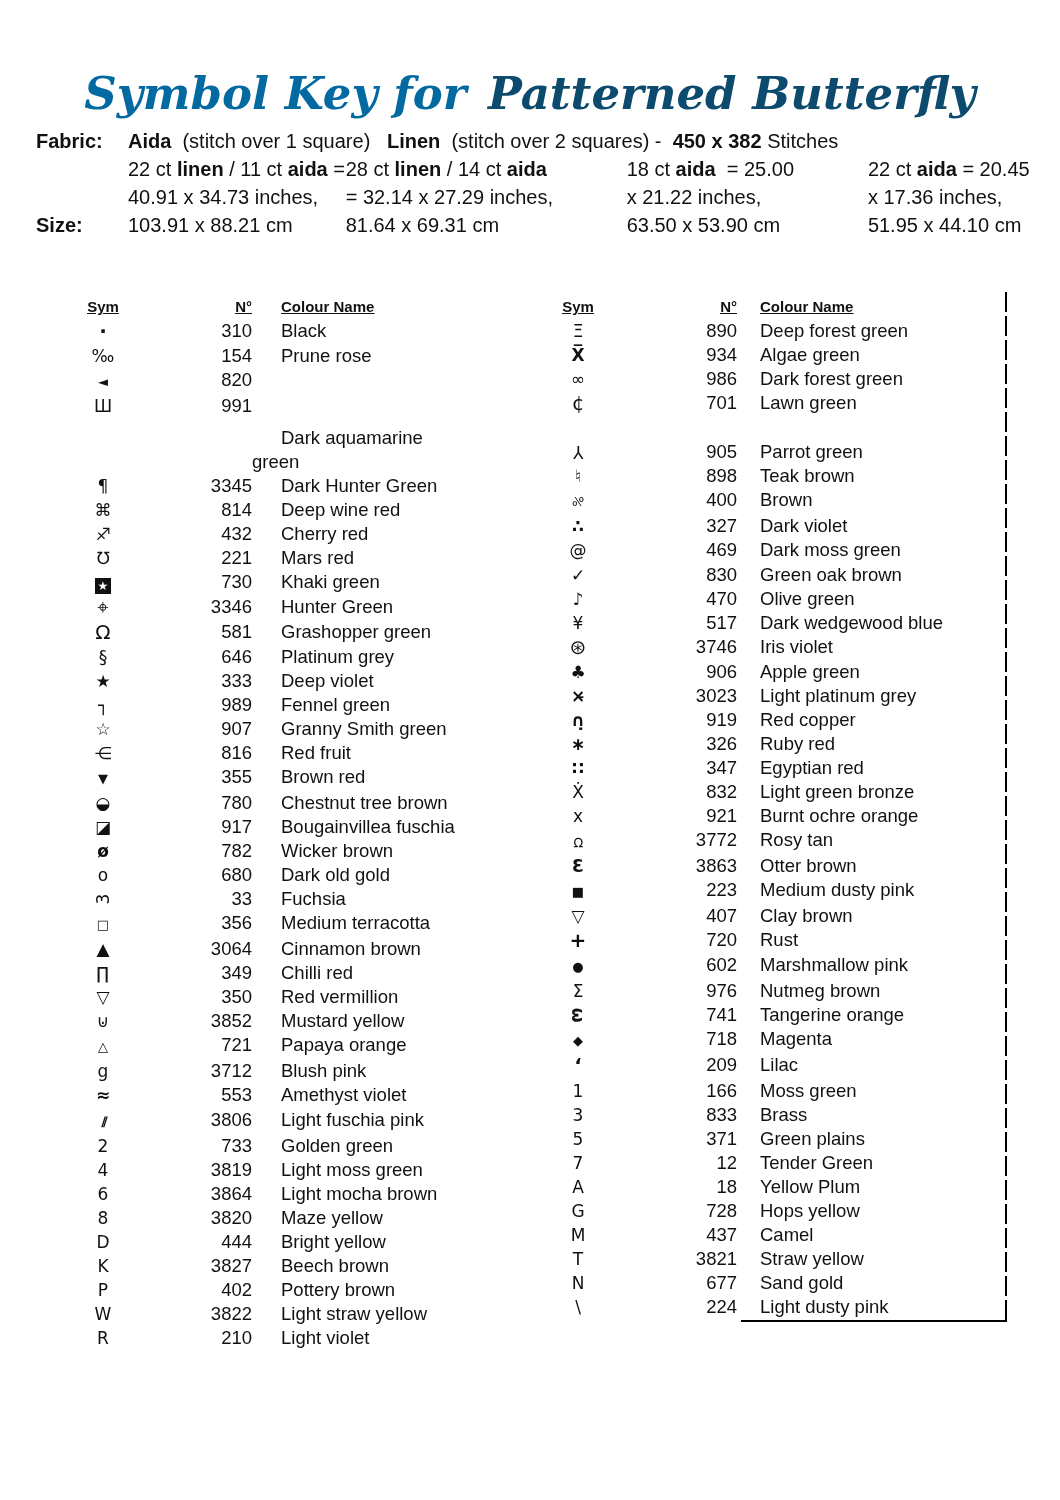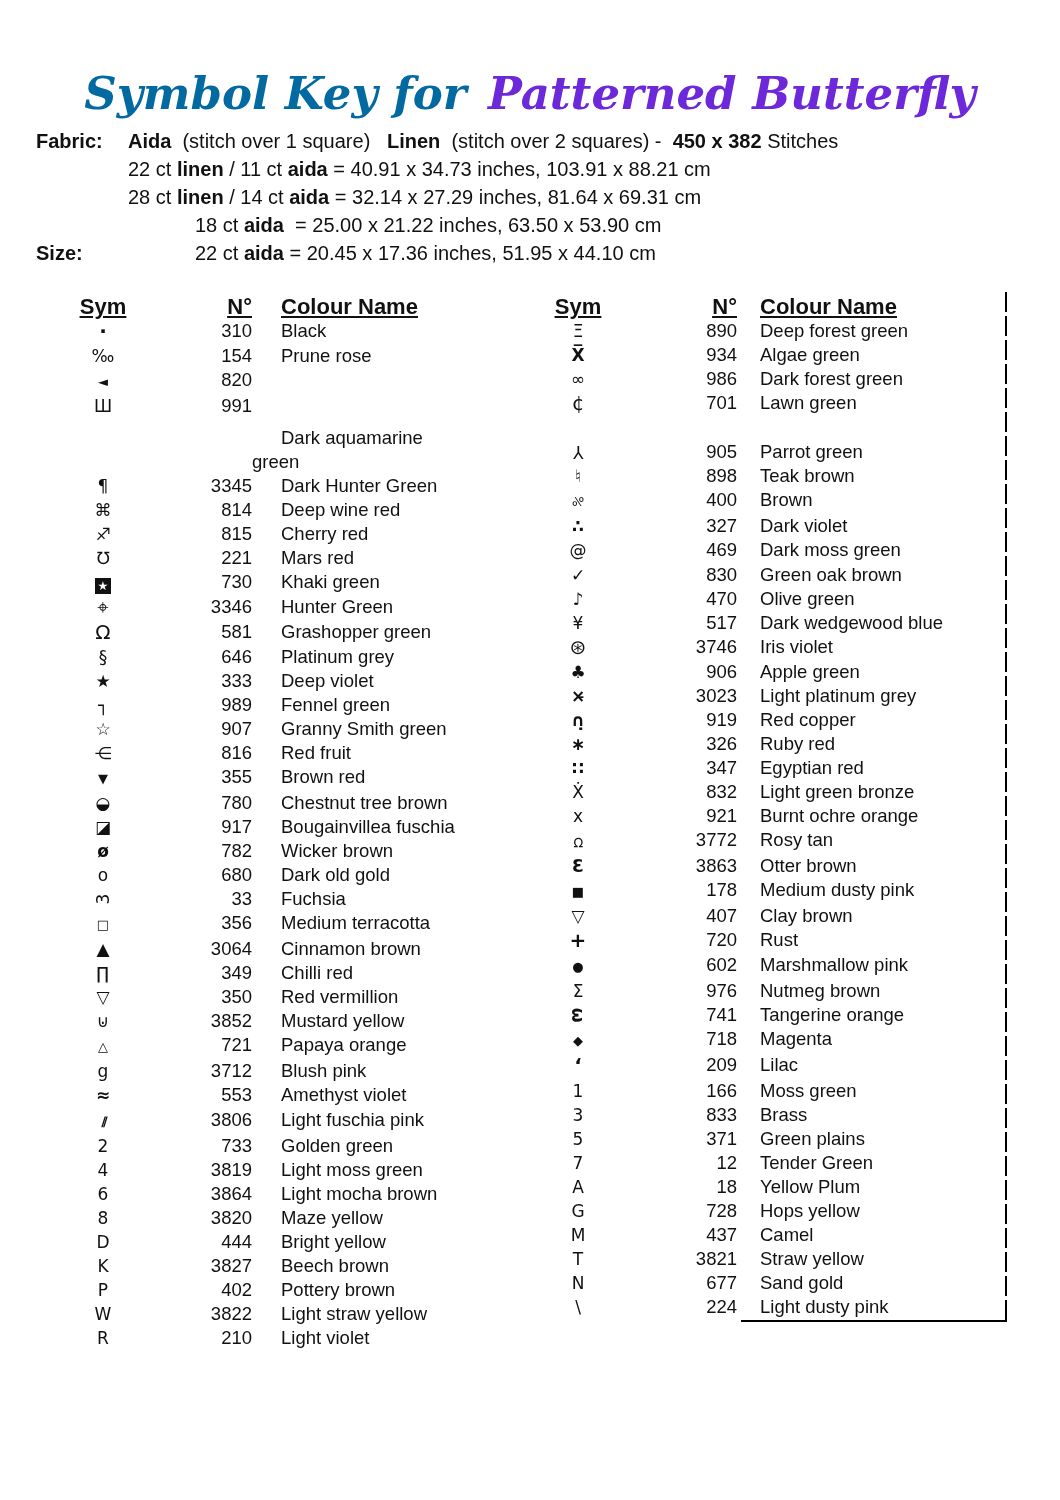--- a/index.html
+++ b/index.html
@@ -4,38 +4,38 @@
 <style>
   html,body{margin:0;padding:0;background:#ffffff;}
   .page{position:relative;width:1060px;height:1500px;background:#fff;overflow:hidden;
         font-family:"Liberation Sans",sans-serif;color:#111;}
 
   
   .title{position:absolute;top:68px;left:0;right:0;text-align:center;
          font-family:"DejaVu Serif",serif;font-style:italic;font-weight:bold;
          font-size:45px;line-height:52px;white-space:nowrap;}
   .title .t-black{color:#0369a1;}
-  .title .t-red{color:#6d28d9;margin-left:6px;}
+  .title .t-red{color:#0c4a6e;margin-left:6px;}
 
   
   .meta{position:absolute;top:127px;left:36px;right:20px;font-size:20px;line-height:28px;}
   .meta-line{display:flex;align-items:flex-end;}
   .meta-label{font-weight:bold;width:92px;flex:0 0 92px;}
   .meta-content span,.size-line span{white-space:pre-wrap;}
-  .size-lines{display:flex;flex-direction:column;}
+  .size-lines{display:flex;flex-direction:row;}
   .size-line.indent{margin-left:67px;}
 
   
   .ktable{position:absolute;top:295px;}
   #ltable{left:70px;width:460px;}
   #rtable{left:545px;width:462px;}
   .krow{display:grid;grid-template-columns:66px 116px auto;line-height:24.05px;font-size:18.5px;}
   #rtable .krow{grid-template-columns:66px 126px auto;}
   .krow.spacer{min-height:24.05px;}
-  .khead{font-weight:bold;font-size:22px;text-decoration:underline;}
+  .khead{font-weight:bold;font-size:15px;text-decoration:underline;}
   .khead .hcell{text-decoration:underline;}
   .c-sym{text-align:center;}
   .c-num{text-align:right;}
   .c-name{padding-left:29px;white-space:nowrap;}
   #rtable .c-name{padding-left:23px;}
   .c-name.wrap{padding-left:0;text-indent:29px;max-width:200px;white-space:normal;margin-top:32px;}
 
   
   .glyph{font-family:"DejaVu Sans","DejaVu Sans Mono",sans-serif;font-size:17px;display:inline-block;}
   .glyph.sm{font-size:13px;}
@@ -117,21 +117,21 @@
   </div>
 
   <div class="krow">
     <span class="c-sym"><span class="glyph">⌘</span></span>
     <span class="c-num">814</span>
     <span class="c-name">Deep wine red</span>
   </div>
 
   <div class="krow">
     <span class="c-sym"><span class="glyph bold">♐</span></span>
-    <span class="c-num">815</span>
+    <span class="c-num">432</span>
     <span class="c-name">Cherry red</span>
   </div>
 
   <div class="krow">
     <span class="c-sym"><span class="glyph">℧</span></span>
     <span class="c-num">221</span>
     <span class="c-name">Mars red</span>
   </div>
 
   <div class="krow">
@@ -461,21 +461,21 @@
   </div>
 
   <div class="krow">
     <span class="c-sym"><span class="glyph bold">Ɛ</span></span>
     <span class="c-num">3863</span>
     <span class="c-name">Otter brown</span>
   </div>
 
   <div class="krow">
     <span class="c-sym"><span class="glyph sm">■</span></span>
-    <span class="c-num">178</span>
+    <span class="c-num">223</span>
     <span class="c-name">Medium dusty pink</span>
   </div>
 
   <div class="krow">
     <span class="c-sym"><span class="glyph">▽</span></span>
     <span class="c-num">407</span>
     <span class="c-name">Clay brown</span>
   </div>
 
   <div class="krow">

